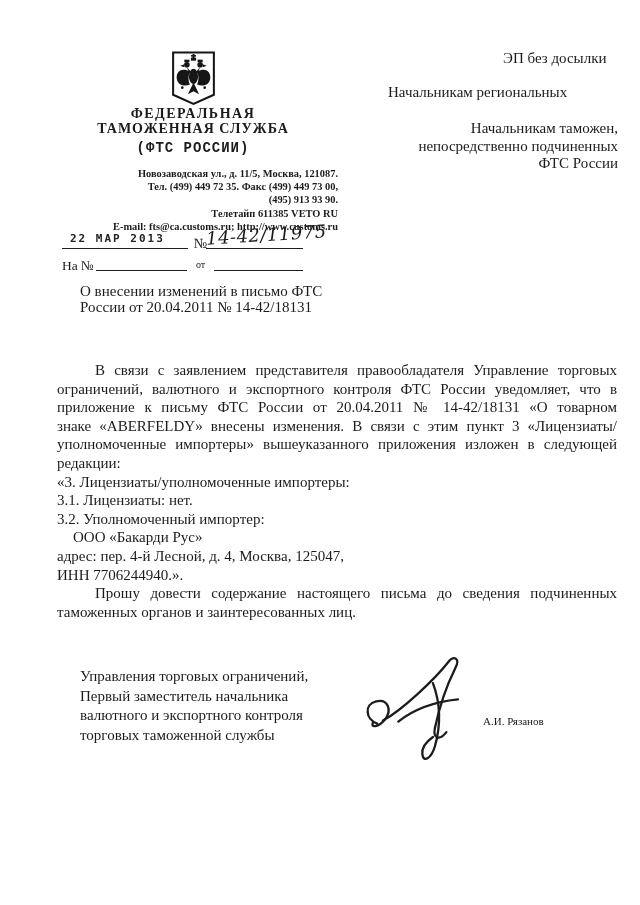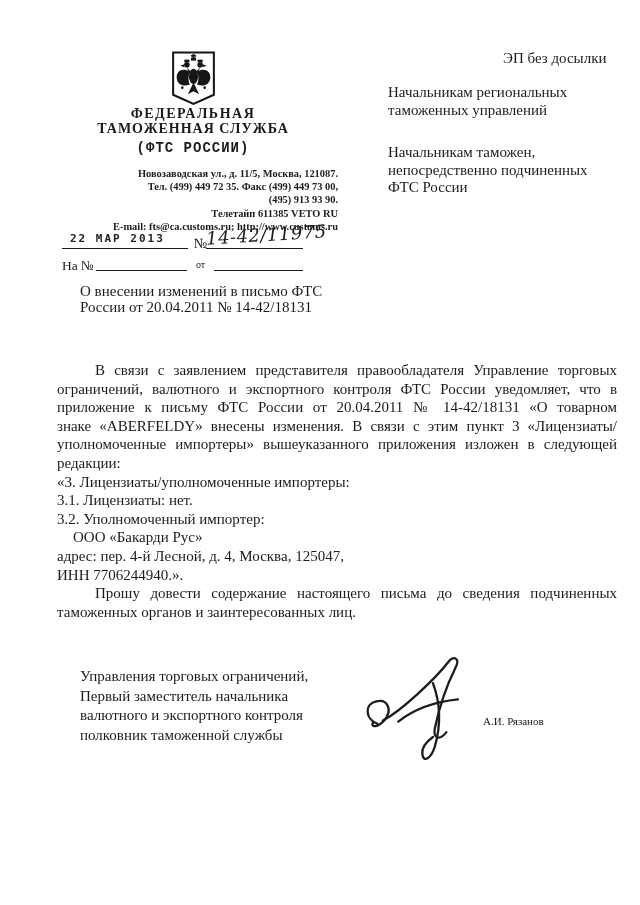--- a/index.html
+++ b/index.html
@@ -22,21 +22,21 @@
                transform:rotate(-3.5deg);letter-spacing:0.5px;white-space:nowrap;}
   .rule-num{left:206px;top:248px;width:97px;}
   .ref-label{left:62px;top:258px;font-size:13.5px;}
   .rule-ref1{left:96px;top:270px;width:91px;}
   .ref-from{left:196px;top:259px;font-size:10px;}
   .rule-ref2{left:214px;top:270px;width:89px;}
   
   .ep-note{left:503px;top:50px;font-size:15px;}
   .addressee{left:388px;width:230px;font-size:15px;line-height:17.6px;}
   .addressee.a1{top:84px;}
-  .addressee.a2{top:144px;}
+  .addressee.a2{top:120px;text-align:right;}
   
   .subject{left:80px;top:283px;width:280px;font-size:15px;line-height:16.4px;}
   
   .body{left:57px;top:361px;width:560px;font-size:15px;line-height:18.6px;}
   .jl{text-align:justify;text-align-last:justify;}
   .ind{padding-left:38px;}
   .ind2{padding-left:16px;}
   .sp-top{}
   
   .sig-title{left:80px;top:667px;width:290px;font-size:15px;line-height:19.5px;}
@@ -93,21 +93,20 @@
   <div class="abs rule rule-num"></div>
 
   <div class="abs ref-label">На №</div>
   <div class="abs rule rule-ref1"></div>
   <div class="abs ref-from">от</div>
   <div class="abs rule rule-ref2"></div>
 
   <div class="abs ep-note">ЭП без досылки</div>
   <div class="abs addressee a1">
     <div>Начальникам региональных</div>
-    <div>таможенных управлений</div>
   </div>
   <div class="abs addressee a2">
     <div>Начальникам таможен,</div>
     <div>непосредственно подчиненных</div>
     <div>ФТС России</div>
   </div>
 
   <div class="abs subject">
     <div>О внесении изменений в письмо ФТС</div>
     <div>России от 20.04.2011 № 14-42/18131</div>
@@ -127,21 +126,21 @@
     <div>адрес: пер. 4-й Лесной, д. 4, Москва, 125047,</div>
     <div>ИНН 7706244940.».</div>
     <div class="jl ind">Прошу довести содержание настоящего письма до сведения подчиненных</div>
     <div>таможенных органов и заинтересованных лиц.</div>
   </div>
 
   <div class="abs sig-title">
     <div>Управления торговых ограничений,</div>
     <div>Первый заместитель начальника</div>
     <div>валютного и экспортного контроля</div>
-    <div>полковник таможенной службы</div>
+    <div>торговых таможенной службы</div>
   </div>
 
   <div class="abs sig-svg">
     <svg viewBox="0 0 130 125" width="125" height="125">
       <g fill="none" stroke="#1c1c1c" stroke-width="2.4" stroke-linecap="round">
         <path d="M22,76 C10,72 8,56 21,53 C33,50 38,62 30,72 C24,79 14,82 18,74"></path>
         <path d="M28,73 C48,62 82,30 96,12 C102,5 109,8 103,19 C94,37 86,62 82,81 C80,92 87,94 94,85"></path>
         <path d="M44,74 C62,60 86,53 106,51"></path>
         <path d="M80,34 C86,50 90,72 82,100 C78,113 70,117 69,108 C68,101 73,95 80,90"></path>
       </g>

